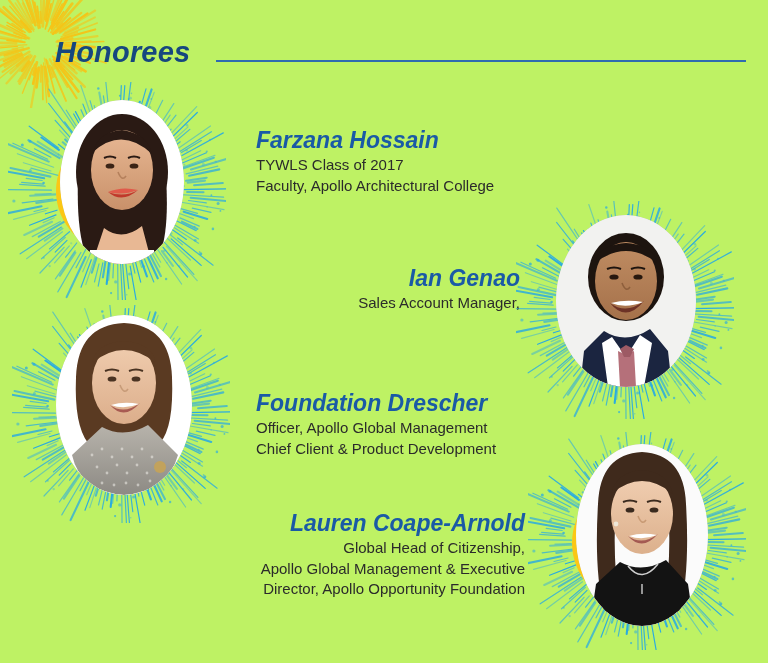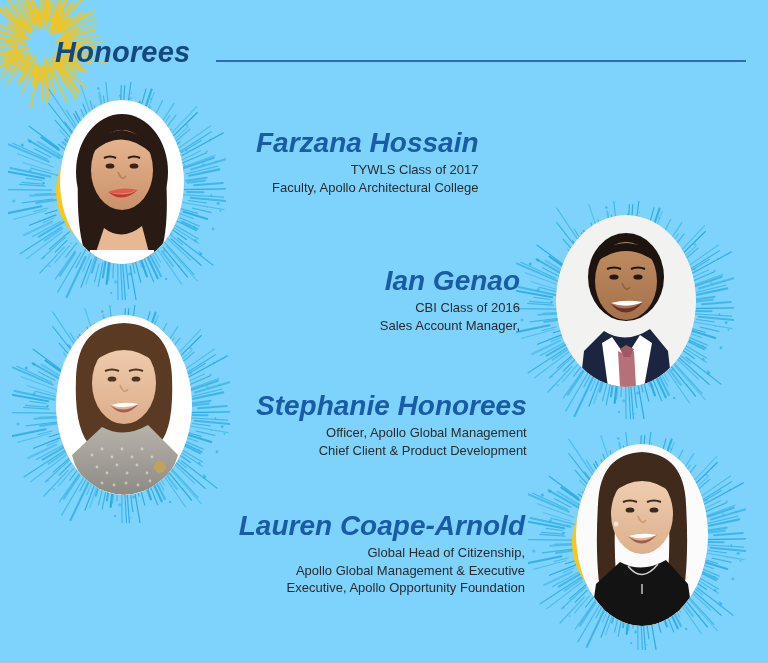--- a/index.html
+++ b/index.html
@@ -7,21 +7,21 @@
     padding: 0;
     background: #ffffff;
   }
   body {
     font-family: "Liberation Sans", sans-serif;
   }
   #page {
     position: relative;
     width: 768px;
     height: 663px;
-    background: #7dd3fc;
+    background: #bef264;
     overflow: hidden;
   }
 
   
   #header-block {
     position: absolute;
     left: 0;
     top: 0;
     width: 768px;
     height: 96px;
@@ -83,34 +83,33 @@
     background: #d8d8d8;
   }
   .photo svg {
     display: block;
   }
 
   .text-block {
     position: absolute;
   }
   .honoree-name {
-    font-size: 28px;
+    font-size: 23px;
     font-weight: bold;
     font-style: italic;
     color: #1a5aa6;
     line-height: 1.14;
     white-space: nowrap;
     margin-bottom: 2px;
   }
   .honoree-detail {
-    font-size: 13px;
+    font-size: 15px;
     color: #2b2b2b;
     line-height: 1.36;
     white-space: nowrap;
-    text-align: right;
   }
   .align-left { text-align: left; }
   .align-right { text-align: right; margin-top: 8px; }
 </style>
 </head>
 <body>
 
 <div id="page">
 
   <div id="header-block">
@@ -723,21 +722,20 @@
             <path d="M56 122 L70 142 L84 120 L96 128 L88 172 L52 172 L46 128 Z" fill="#ffffff"></path>
             <path d="M70 140 L78 136 L80 172 L64 172 L62 136 Z" fill="#b5707a"></path>
             <path d="M64 134 L70 130 L78 134 L74 142 L68 142 Z" fill="#9d5a64"></path>
           </g>
         </svg>
       </div>
     </div>
 
     <div class="text-block align-right" style="left:220px; top:257px; width:300px;">
       <div class="honoree-name">Ian Genao</div>
-      <div class="honoree-detail">CBI Class of 2016</div>
       <div class="honoree-detail">Sales Account Manager,</div>
     </div>
   </div>
 
   <div class="honoree">
     <div class="portrait-wrap" style="left:12px; top:305px;">
       <svg class="rays" viewBox="0 0 218 218">
           <g class="rayg">
             <line x1="179.1" y1="110.0" x2="195.5" y2="110.3" stroke="#29abe2" stroke-width="2.1" stroke-linecap="round" opacity="0.69"></line>
             <line x1="170.3" y1="112.5" x2="215.6" y2="115.1" stroke="#29abe2" stroke-width="1.2" stroke-linecap="round" opacity="0.68"></line>
@@ -995,21 +993,21 @@
                 <circle cx="82" cy="170" r="1.4"></circle>
                 <circle cx="94" cy="166" r="1.4"></circle>
             </g>
             <circle cx="104" cy="152" r="6" fill="#c2a25c"></circle>
           </g>
         </svg>
       </div>
     </div>
 
     <div class="text-block align-left" style="left:256px; top:390px;">
-      <div class="honoree-name">Stephanie Honorees</div>
+      <div class="honoree-name">Foundation Drescher</div>
       <div class="honoree-detail">Officer, Apollo Global Management</div>
       <div class="honoree-detail">Chief Client &amp; Product Development</div>
     </div>
   </div>
 
   <div class="honoree">
     <div class="portrait-wrap" style="left:528px; top:432px;">
       <svg class="rays" viewBox="0 0 218 218">
           <g class="rayg">
             <line x1="179.1" y1="110.0" x2="195.5" y2="110.3" stroke="#29abe2" stroke-width="2.1" stroke-linecap="round" opacity="0.69"></line>
@@ -1249,17 +1247,17 @@
             <ellipse cx="40" cy="80" rx="2.4" ry="2.4" fill="#efe7d8"></ellipse>
           </g>
         </svg>
       </div>
     </div>
 
     <div class="text-block align-right" style="left:210px; top:502px; width:315px;">
       <div class="honoree-name">Lauren Coape-Arnold</div>
       <div class="honoree-detail">Global Head of Citizenship,</div>
       <div class="honoree-detail">Apollo Global Management &amp; Executive</div>
-      <div class="honoree-detail">Executive, Apollo Opportunity Foundation</div>
+      <div class="honoree-detail">Director, Apollo Opportunity Foundation</div>
     </div>
   </div>
 
 </div>
 
 </body></html>

